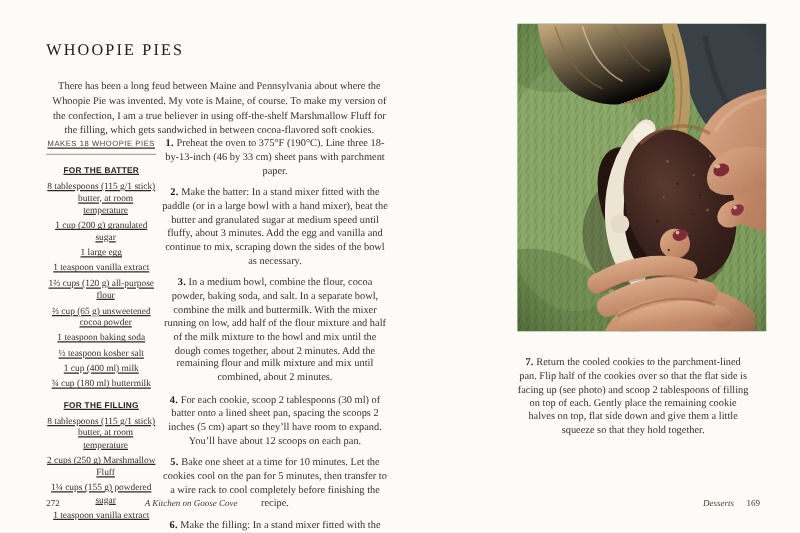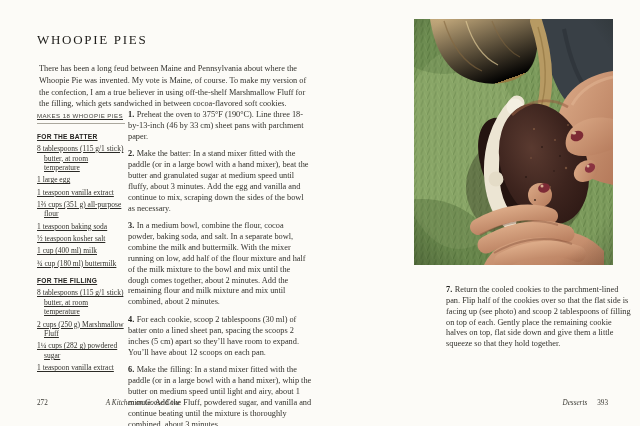--- a/index.html
+++ b/index.html
@@ -1,19 +1,19 @@
 <!DOCTYPE html>
 <html><head>
 <meta charset="utf-8">
 <style>
   html,body{margin:0;padding:0;background:#e8e6e0;}
   .spread{
     position:relative;width:640px;height:426px;margin:0 auto;
     background:#fcfbf7;overflow:hidden;
-    font-family:"Liberation Serif",serif;color:#2b2a26;
+    font-family:"Liberation Serif",serif;color:#2b2a26;text-align:center;
   }
   
   .recipe-title{
     position:absolute;left:37px;top:32px;margin:0;
     font-size:13px;font-weight:normal;letter-spacing:1.7px;
     color:#1d1c19;white-space:nowrap;
   }
   .intro{
     position:absolute;left:37px;top:61px;width:273px;margin:2px;
     font-size:8.3px;line-height:1.42;color:#33322d;
@@ -26,27 +26,27 @@
   }
   .ing-h{
     font-family:"Liberation Sans",sans-serif;font-weight:bold;
     font-size:6.6px;letter-spacing:.25px;margin:9px 0 4px;color:#23221f;
   }
   .ing{
     font-size:7.5px;line-height:1.27;margin:0 0 2.8px;
     padding-left:7px;text-indent:-7px;color:#33322d;
   }
   .steps{position:absolute;left:128px;top:110px;width:184px;}
-  .steps-right{position:absolute;left:446px;top:285px;width:185px;}
+  .steps-right{position:absolute;left:414px;top:285px;width:185px;}
   .step{font-size:8.3px;line-height:1.31;margin:0 0 6.8px;color:#33322d;}
   .step b{letter-spacing:.2px;color:#23221f;}
   .footer-left{
     position:absolute;left:37px;top:399px;font-size:7.2px;color:#3b3a34;
   }
-  .footer-left .num{margin-right:14px;}
+  .footer-left .num{margin-right:24px;}
   .footer-right{
     position:absolute;right:32px;top:399px;font-size:7.2px;color:#3b3a34;
   }
   .footer-right .ital{margin-right:10px;font-style:italic;}
   .ital{font-style:italic;padding-left:44px;}
   
   .photo{
     position:absolute;left:414px;top:19px;width:199px;height:246px;
     margin:0;padding:0;background:#7c9a5c;
   }
@@ -59,40 +59,43 @@
 
   <h1 class="recipe-title">WHOOPIE PIES</h1>
 
   <p class="intro">There has been a long feud between Maine and Pennsylvania about where the Whoopie Pie was invented. My vote is Maine, of course. To make my version of the confection, I am a true believer in using off-the-shelf Marshmallow Fluff for the filling, which gets sandwiched in between cocoa-flavored soft cookies.</p>
 
   <aside class="ingredients">
     <div class="yield">MAKES 18 WHOOPIE PIES</div>
 
     <h2 class="ing-h">FOR THE BATTER</h2>
     <p class="ing">8 tablespoons (115 g/1 stick) butter, at room temperature</p>
+    <p class="ing">1 cup (200 g) granulated sugar</p>
     <p class="ing">1 large egg</p>
     <p class="ing">1 teaspoon vanilla extract</p>
-    <p class="ing">1⅔ cups (351 g) all-purpose flour</p>
+    <p class="ing">1⅔ cups (120 g) all-purpose flour</p>
+    <p class="ing">⅔ cup (65 g) unsweetened cocoa powder</p>
     <p class="ing">1 teaspoon baking soda</p>
     <p class="ing">½ teaspoon kosher salt</p>
     <p class="ing">1 cup (400 ml) milk</p>
     <p class="ing">¾ cup (180 ml) buttermilk</p>
 
     <h2 class="ing-h">FOR THE FILLING</h2>
     <p class="ing">8 tablespoons (115 g/1 stick) butter, at room temperature</p>
     <p class="ing">2 cups (250 g) Marshmallow Fluff</p>
-    <p class="ing">1¼ cups (282 g) powdered sugar</p>
+    <p class="ing">1¼ cups (155 g) powdered sugar</p>
     <p class="ing">1 teaspoon vanilla extract</p>
   </aside>
 
   <div class="steps">
     <p class="step"><b>1.</b> <span>Preheat the oven to 375°F (190°C). Line three 18-by-13-inch (46 by 33 cm) sheet pans with parchment paper.</span></p>
     <p class="step"><b>2.</b> <span>Make the batter: In a stand mixer fitted with the paddle (or in a large bowl with a hand mixer), beat the butter and granulated sugar at medium speed until fluffy, about 3 minutes. Add the egg and vanilla and continue to mix, scraping down the sides of the bowl as necessary.</span></p>
     <p class="step"><b>3.</b> <span>In a medium bowl, combine the flour, cocoa powder, baking soda, and salt. In a separate bowl, combine the milk and buttermilk. With the mixer running on low, add half of the flour mixture and half of the milk mixture to the bowl and mix until the dough comes together, about 2 minutes. Add the remaining flour and milk mixture and mix until combined, about 2 minutes.</span></p>
     <p class="step"><b>4.</b> <span>For each cookie, scoop 2 tablespoons (30 ml) of batter onto a lined sheet pan, spacing the scoops 2 inches (5 cm) apart so they’ll have room to expand. You’ll have about 12 scoops on each pan.</span></p>
+    <p class="step"><b>5.</b> <span>Bake one sheet at a time for 10 minutes. Let the cookies cool on the pan for 5 minutes, then transfer to a wire rack to cool completely before finishing the recipe.</span></p>
     <p class="step"><b>6.</b> <span>Make the filling: In a stand mixer fitted with the paddle (or in a large bowl with a hand mixer), whip the butter on medium speed until light and airy, about 1 minute. Add the Fluff, powdered sugar, and vanilla and continue beating until the mixture is thoroughly combined, about 3 minutes.</span></p>
   </div>
 
   <footer class="footer-left">
     <span class="num">272</span><span class="ital">A Kitchen on Goose Cove</span>
   </footer>
 
   <figure class="photo" role="img" aria-label="Child in a green knitted sweater holding a chocolate whoopie pie with white marshmallow filling in both hands, fingernails painted with chipped dark-red polish">
     <svg viewBox="0 0 199 246" preserveAspectRatio="none">
       <defs>
@@ -190,16 +193,16 @@
 
       <rect x="0" y="0" width="199" height="246" fill="url(#vign)"></rect>
     </svg>
   </figure>
 
   <div class="steps steps-right">
     <p class="step"><b>7.</b> <span>Return the cooled cookies to the parchment-lined pan. Flip half of the cookies over so that the flat side is facing up (see photo) and scoop 2 tablespoons of filling on top of each. Gently place the remaining cookie halves on top, flat side down and give them a little squeeze so that they hold together.</span></p>
   </div>
 
   <footer class="footer-right">
-    <span class="ital">Desserts</span><span>393</span>
+    <span class="ital">Desserts</span><span>169</span>
   </footer>
 
 </div>
 
 </body></html>

